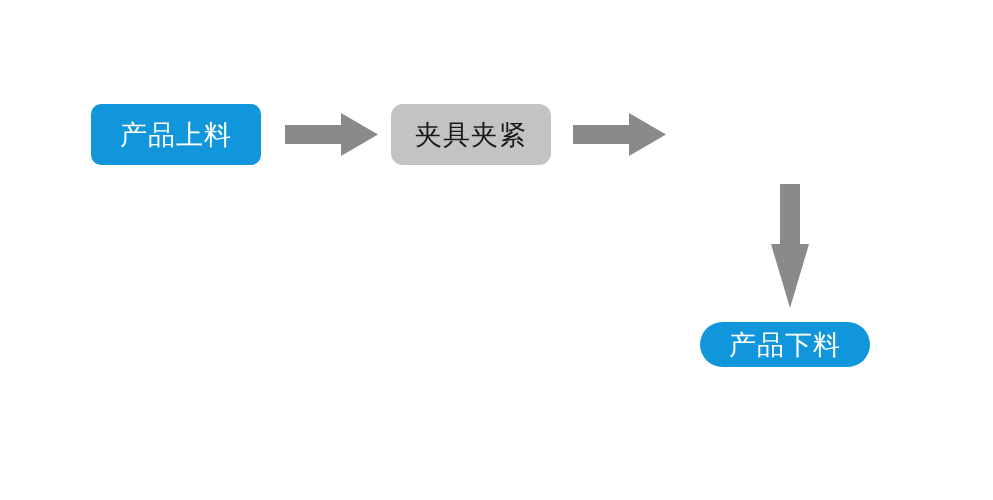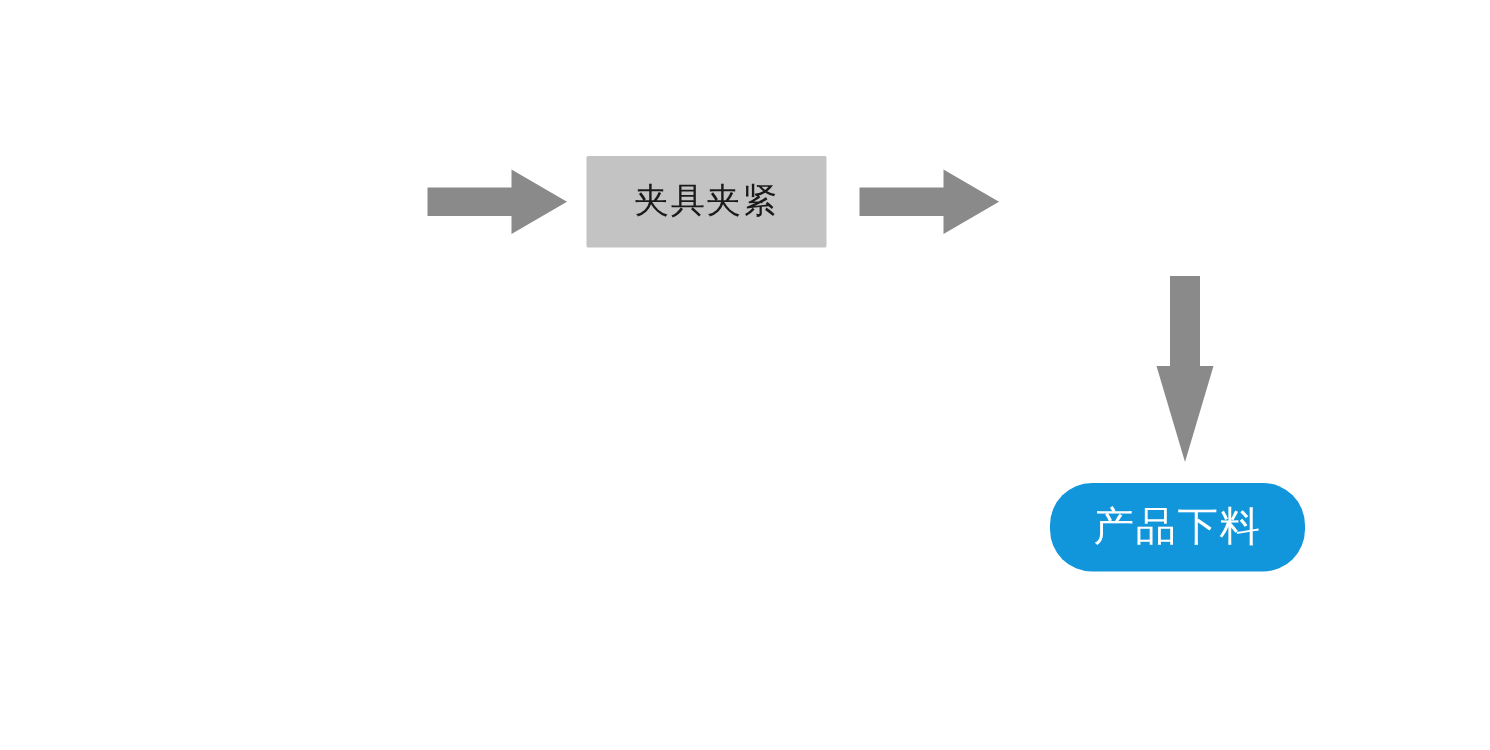--- a/index.html
+++ b/index.html
@@ -32,37 +32,40 @@
   }
   .node.primary {
     background: #1296db;
     color: #ffffff;
     border-radius: 10px;
     font-size: 27px;
   }
   .node.process {
     background: #c3c3c3;
     color: #1a1a1a;
-    border-radius: 1px;
-    font-size: 23px;
+    border-radius: 12px;
+    font-size: 27px;
   }
   .arrow {
     position: absolute;
     display: block;
   }
   .arrow svg {
     display: block;
     overflow: visible;
   }
 </style>
 </head>
 <body>
 
 <div id="canvas">
 
+  <div class="node primary" id="node-product-loading" style="left:91px; top:104px; width:170px; height:61px;">
+    <span class="node-label">产品上料</span>
+  </div>
 
   <div class="arrow" style="left:285px; top:112px; width:93px; height:45px;">
     <svg width="93" height="45" viewBox="0 0 93 45" xmlns="http://www.w3.org/2000/svg">
       <polygon points="0,13 56,13 56,1 93,22.5 56,44 56,32 0,32" fill="#8a8a8a"></polygon>
     </svg>
   </div>
 
   <div class="node process" id="node-fixture-clamping" style="left:391px; top:104px; width:160px; height:61px;">
     <span class="node-label">夹具夹紧</span>
   </div>
@@ -73,17 +76,17 @@
     </svg>
   </div>
 
 
   <div class="arrow" style="left:770px; top:184px; width:40px; height:124px;">
     <svg width="40" height="124" viewBox="0 0 40 124" xmlns="http://www.w3.org/2000/svg">
       <polygon points="10,0 30,0 30,60 39,60 20,124 1,60 10,60" fill="#8a8a8a"></polygon>
     </svg>
   </div>
 
-  <div class="node primary" id="node-product-unloading" style="left:700px; top:322px; width:170px; height:59px;border-radius:28px;">
+  <div class="node primary" id="node-product-unloading" style="left:700px; top:322px; width:170px; height:45px;border-radius:28px;">
     <span class="node-label">产品下料</span>
   </div>
 
 </div>
 
 </body></html>

